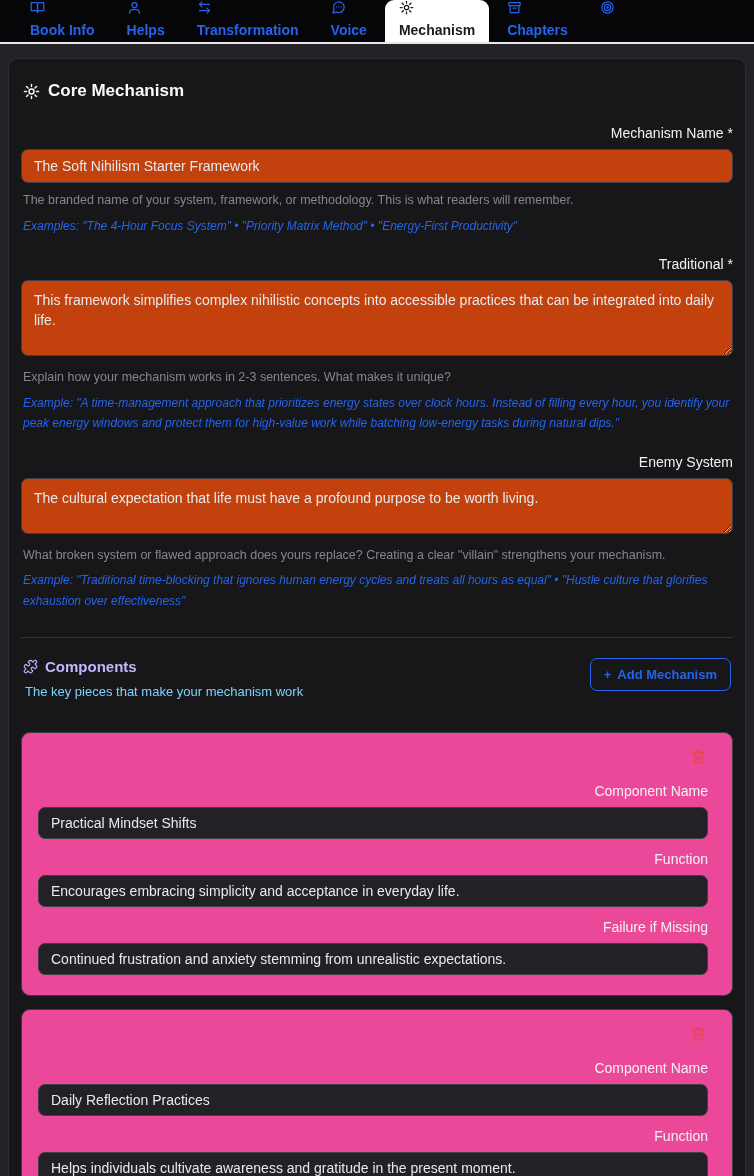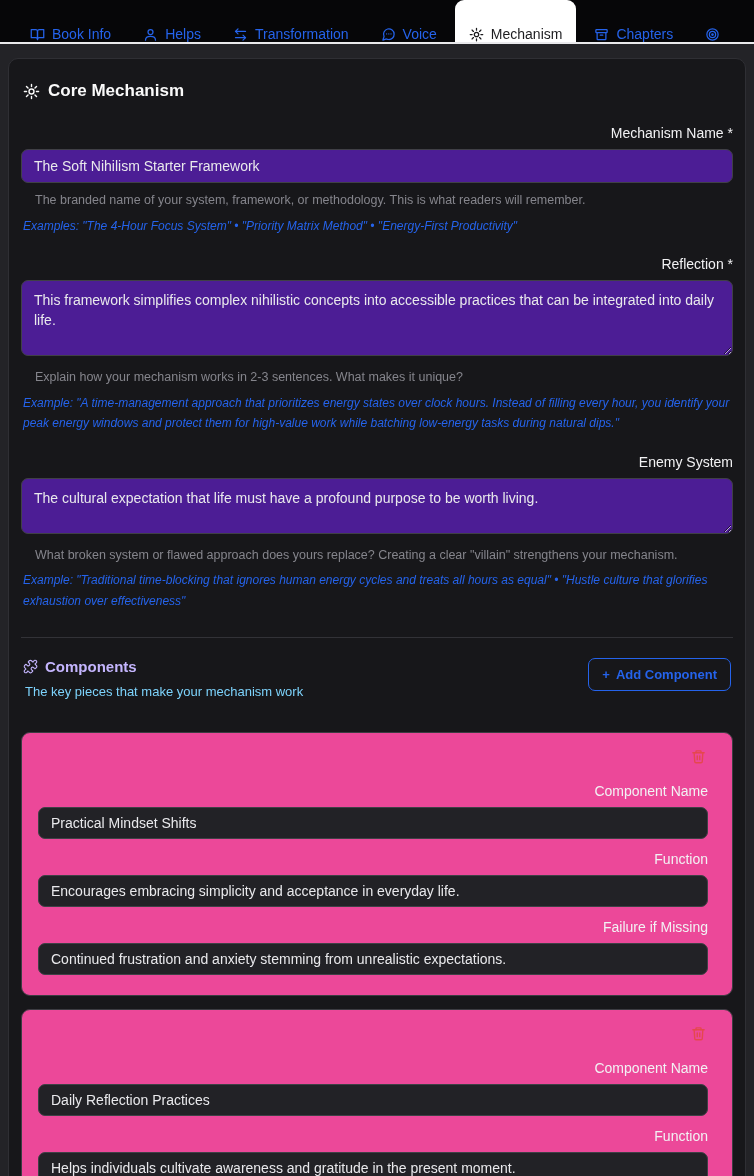--- a/index.html
+++ b/index.html
@@ -14,25 +14,25 @@
   .icon svg { display:block; }
 
   
   .tabbar {
     height:44px; background:#060608;
     border-bottom:2px solid #e9e9ec;
     display:flex; align-items:stretch;
     padding:0 16px; gap:4px;
   }
   .tab {
-    display:flex; align-items:flex-end; gap:7px;
+    display:flex; align-items:flex-start; gap:7px;
     padding:0 14px; border:none; background:transparent;
-    color:#2563eb; font-size:14px; font-weight:400;
-    font-family:"Liberation Sans", sans-serif;
-    cursor:pointer; white-space:nowrap;
+    color:#2563eb; font-size:14px; font-weight:700;
+    font-family:"Liberation Sans", sans-serif;
+    cursor:pointer; white-space:nowrap;flex-direction:column;
   }
   .tab.active {
     background:#ffffff; color:#1c1c1f;
     border-radius:9px 9px 0 0;
   }
 
   
   .panel {
     margin:14px 8px 0 8px;
     background:#17171a;
@@ -42,30 +42,30 @@
   }
   .panel-title {
     display:flex; align-items:center; gap:8px;
     font-size:17px; font-weight:700; color:#fafafa;
     margin:4px 0 24px 2px;
   }
   .field { margin-bottom:20px; }
   .field-label { font-size:14px; color:#f2f2f4; margin:0 0 8px 2px; display:block;text-align:right; }
   .text-input {
     width:100%; height:34px;
-    background:#4c1d95; border:1px solid #404046; border-radius:7px;
+    background:#c2410c; border:1px solid #404046; border-radius:7px;
     color:#e9e9ec; font-size:14px; padding:0 12px;
     font-family:"Liberation Sans", sans-serif;
   }
   textarea.text-input {
     padding:9px 12px; resize:vertical; line-height:1.45;
   }
   .ta-desc { height:76px; }
   .ta-enemy { height:56px; }
-  .help { font-size:12.5px; color:#85858c; margin:8px 0 0 14px; line-height:1.5; }
+  .help { font-size:12.5px; color:#85858c; margin:8px 0 0 2px; line-height:1.5; }
   .example { font-size:12px; font-style:italic; color:#2563eb; margin:6px 0 0 2px; line-height:1.7; }
 
   .divider { border:none; border-top:1px solid #323237; margin:26px 0 20px 0; }
 
   
   .comp-header { display:flex; align-items:flex-start; justify-content:space-between; margin:0 2px 6px 2px; }
   .comp-title { display:flex; align-items:center; gap:7px; font-size:15px; font-weight:700; color:#c4b5fd; }
   .comp-sub { font-size:13px; color:#7dd3fc; margin:9px 2px 20px 2px; }
   .add-btn {
     display:flex; align-items:center; gap:6px;
@@ -168,21 +168,21 @@
   </h2>
 
   <div class="field">
     <label class="field-label">Mechanism Name *</label>
     <input class="text-input" type="text" value="The Soft Nihilism Starter Framework" style="">
     <div class="help">The branded name of your system, framework, or methodology. This is what readers will remember.</div>
     <div class="example">Examples: "The 4-Hour Focus System" • "Priority Matrix Method" • "Energy-First Productivity"</div>
   </div>
 
   <div class="field">
-    <label class="field-label">Reflection *</label>
+    <label class="field-label">Traditional *</label>
     <textarea class="text-input ta-desc" style="">This framework simplifies complex nihilistic concepts into accessible practices that can be integrated into daily life.</textarea>
     <div class="help">Explain how your mechanism works in 2-3 sentences. What makes it unique?</div>
     <div class="example">Example: "A time-management approach that prioritizes energy states over clock hours. Instead of filling every hour, you identify your peak energy windows and protect them for high-value work while batching low-energy tasks during natural dips."</div>
   </div>
 
   <div class="field">
     <label class="field-label">Enemy System</label>
     <textarea class="text-input ta-enemy" style="">The cultural expectation that life must have a profound purpose to be worth living.</textarea>
     <div class="help">What broken system or flawed approach does yours replace? Creating a clear "villain" strengthens your mechanism.</div>
     <div class="example">Example: "Traditional time-blocking that ignores human energy cycles and treats all hours as equal" • "Hustle culture that glorifies exhaustion over effectiveness"</div>
@@ -197,21 +197,21 @@
           <svg width="15" height="15" viewBox="0 0 24 24" fill="none" stroke="currentColor" stroke-width="1.8" stroke-linecap="round" stroke-linejoin="round">
               <path d="M19.4 7.9c0 .3.1.6.3.9l1.6 1.5c.9.9.9 2.5 0 3.4l-1.6 1.6c-.5.5-1.4.2-1.8-.6a2.5 2.5 0 1 0-3.2 3.2c.8.4 1.1 1.3.6 1.8l-1.6 1.6c-.9.9-2.5.9-3.4 0l-1.6-1.6a1 1 0 0 0-.9-.3c-.5.1-.8.5-1 1a2.5 2.5 0 1 1-3.2-3.2c.5-.2.9-.5 1-1a1 1 0 0 0-.3-.9L2.7 13.7c-.9-.9-.9-2.5 0-3.4l1.5-1.5c.5-.5 1.5-.1 1.9.7a2.5 2.5 0 1 0 3.3-3.3c-.8-.4-1.2-1.4-.7-1.9l1.5-1.5c.9-.9 2.5-.9 3.4 0l1.6 1.6c.2.2.6.3.9.3.5-.1.8-.5 1-1a2.5 2.5 0 1 1 3.2 3.2c-.5.2-.9.5-1 1z"></path>
             </svg>
         </span>
         <span>Components</span>
       </div>
       <div class="comp-sub">The key pieces that make your mechanism work</div>
     </div>
     <button class="add-btn">
       <span>+</span>
-      <span>Add Component</span>
+      <span>Add Mechanism</span>
     </button>
   </div>
 
   <div class="card">
     <div class="card-top">
       <button class="trash-btn">
         <span class="icon">
           <svg width="15" height="15" viewBox="0 0 24 24" fill="none" stroke="currentColor" stroke-width="2.2" stroke-linecap="round" stroke-linejoin="round">
               <path d="M3 6h18"></path>
               <path d="M8 6V4a1 1 0 0 1 1-1h6a1 1 0 0 1 1 1v2"></path>

